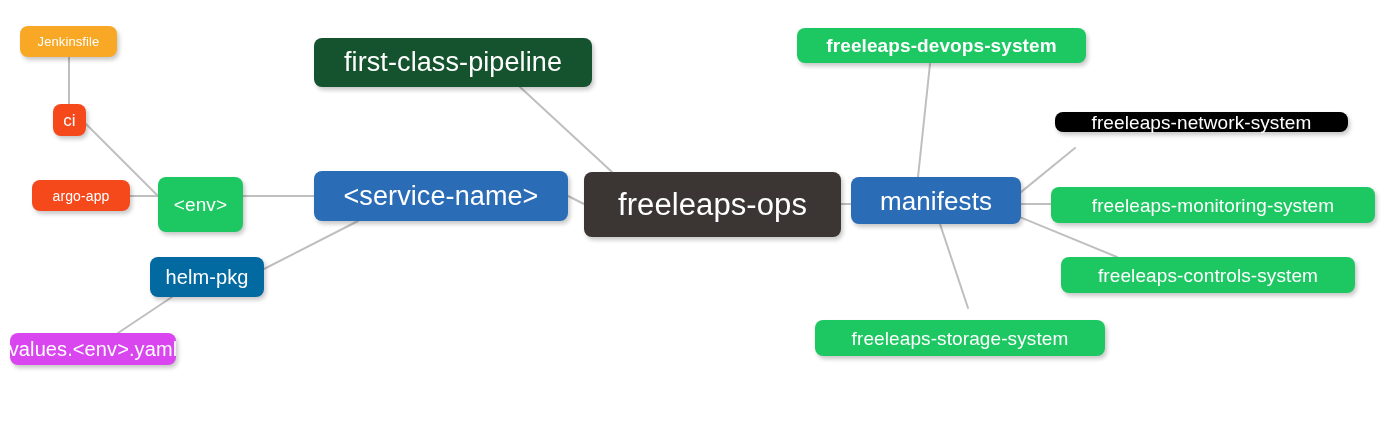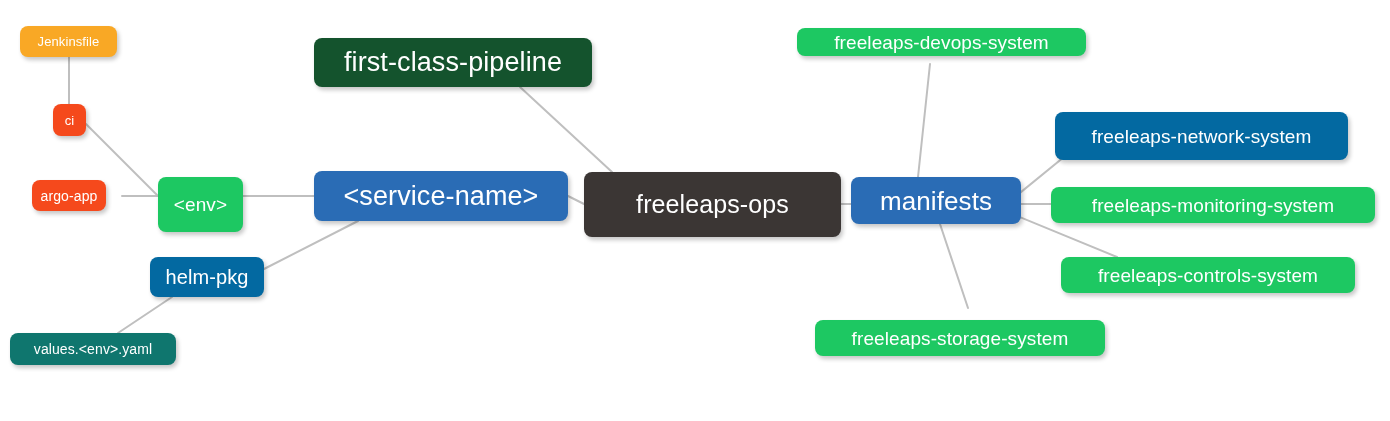--- a/index.html
+++ b/index.html
@@ -58,51 +58,51 @@
       <polyline points="918,177 930,64" fill="none" stroke="#bfbfbf" stroke-width="2" stroke-linecap="round"></polyline>
       <polyline points="1010,201 1075,148" fill="none" stroke="#bfbfbf" stroke-width="2" stroke-linecap="round"></polyline>
       <polyline points="1010,204 1051,204" fill="none" stroke="#bfbfbf" stroke-width="2" stroke-linecap="round"></polyline>
       <polyline points="1010,213 1117,257" fill="none" stroke="#bfbfbf" stroke-width="2" stroke-linecap="round"></polyline>
       <polyline points="940,224 968,308" fill="none" stroke="#bfbfbf" stroke-width="2" stroke-linecap="round"></polyline>
     </svg>
   <div id="node-layer">
       <div class="node" style="left: 20px; top: 26px; width: 97px; height: 31px; background: rgb(249, 168, 37); font-size: 13px;">
         <span class="node-label">Jenkinsfile</span>
       </div>
-      <div class="node" style="left: 53px; top: 104px; width: 33px; height: 32px; background: rgb(245, 73, 28); font-size: 13px;">
+      <div class="node" style="left: 53px; top: 104px; width: 33px; height: 32px; background: rgb(245, 73, 28); font-size: 17px;">
         <span class="node-label">ci</span>
       </div>
-      <div class="node" style="left: 32px; top: 180px; width: 74px; height: 31px; background: rgb(245, 73, 28); font-size: 14px; text-align: right;">
+      <div class="node" style="left: 32px; top: 180px; width: 98px; height: 31px; background: rgb(245, 73, 28); font-size: 14px; text-align: right;">
         <span class="node-label">argo-app</span>
       </div>
       <div class="node" style="left: 158px; top: 177px; width: 85px; height: 55px; background: rgb(29, 200, 98); font-size: 19px;">
         <span class="node-label">&lt;env&gt;</span>
       </div>
       <div class="node" style="left: 150px; top: 257px; width: 114px; height: 40px; background: #0369a1; font-size: 20px;">
         <span class="node-label">helm-pkg</span>
       </div>
-      <div class="node" style="left: 10px; top: 333px; width: 166px; height: 32px; background: #0f766e; font-size: 14px;">
+      <div class="node" style="left: 10px; top: 333px; width: 166px; height: 32px; background: #d946ef; font-size: 20px;">
         <span class="node-label">values.&lt;env&gt;.yaml</span>
       </div>
       <div class="node" style="left: 314px; top: 38px; width: 278px; height: 49px; background: #14532d; font-size: 27px;">
         <span class="node-label">first-class-pipeline</span>
       </div>
       <div class="node" style="left: 314px; top: 171px; width: 254px; height: 50px; background: rgb(42, 108, 181); font-size: 27px;">
         <span class="node-label">&lt;service-name&gt;</span>
       </div>
-      <div class="node" style="left: 584px; top: 172px; width: 257px; height: 65px; background: rgb(59, 54, 52); font-size: 25px;">
+      <div class="node" style="left: 584px; top: 172px; width: 257px; height: 65px; background: rgb(59, 54, 52); font-size: 31px;">
         <span class="node-label">freeleaps-ops</span>
       </div>
       <div class="node" style="left: 851px; top: 177px; width: 170px; height: 47px; background: rgb(42, 108, 181); font-size: 26px;">
         <span class="node-label">manifests</span>
       </div>
-      <div class="node" style="left: 797px; top: 28px; width: 289px; height: 28px; background: rgb(29, 200, 98); font-size: 19px;">
+      <div class="node" style="left: 797px; top: 28px; width: 289px; height: 35px; background: rgb(29, 200, 98); font-size: 19px; font-weight: bold;">
         <span class="node-label">freeleaps-devops-system</span>
       </div>
-      <div class="node" style="left: 1055px; top: 112px; width: 293px; height: 48px; background: #0369a1; font-size: 19px;">
+      <div class="node" style="left: 1055px; top: 112px; width: 293px; height: 20px; background: #000000; font-size: 19px;">
         <span class="node-label">freeleaps-network-system</span>
       </div>
       <div class="node" style="left: 1051px; top: 187px; width: 324px; height: 36px; background: rgb(29, 200, 98); font-size: 19px;">
         <span class="node-label">freeleaps-monitoring-system</span>
       </div>
       <div class="node" style="left: 1061px; top: 257px; width: 294px; height: 36px; background: rgb(29, 200, 98); font-size: 19px;">
         <span class="node-label">freeleaps-controls-system</span>
       </div>
       <div class="node" style="left: 815px; top: 320px; width: 290px; height: 36px; background: rgb(29, 200, 98); font-size: 19px;">
         <span class="node-label">freeleaps-storage-system</span>

